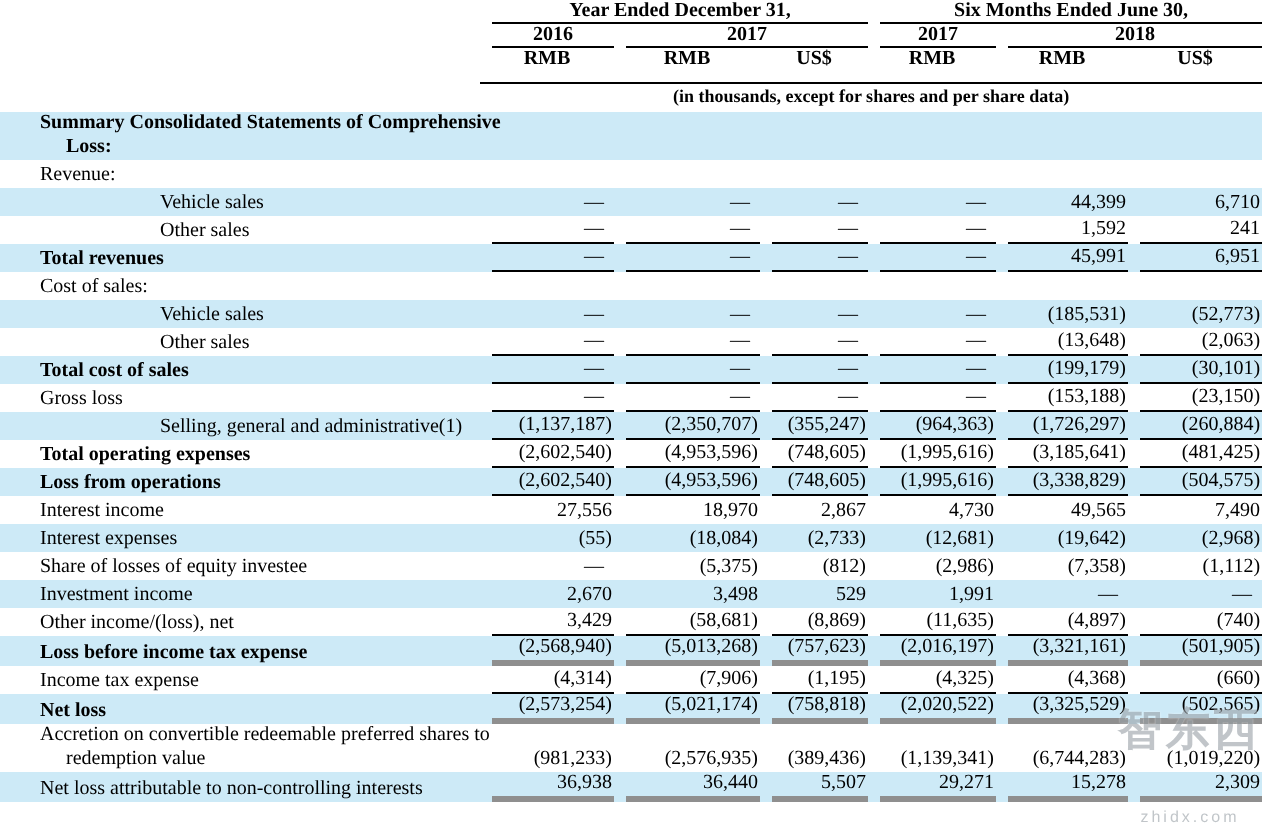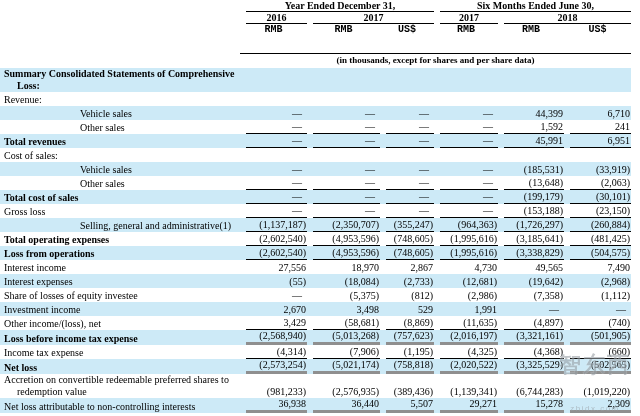--- a/index.html
+++ b/index.html
@@ -9,26 +9,26 @@
     width:640px; height:416px; background:#ffffff; color:#000;
     font-family:"Liberation Serif","DejaVu Serif",serif;
     position:relative; overflow:hidden;
   }
   table { border-collapse:separate; border-spacing:0; table-layout:fixed; width:631px; margin:0; }
   td { padding:0; }
 
   
   thead td { font-weight:bold; font-size:10px; line-height:11px; vertical-align:bottom; }
   .hrule { border-bottom:1px solid #000; margin-left:6px; text-align:center; padding-bottom:0px; }
-  tr.currencies td.cur { border-bottom:1px solid #000; text-align:center; padding-bottom:18px;font-family:Liberation Mono, monospace; }
+  tr.currencies td.cur { border-bottom:1px solid #000; text-align:center; padding-bottom:6px; }
   tr.noterow td.notecell { text-align:center; font-size:9px; line-height:11px; padding:1px 0 2px 0; font-weight:bold; }
 
   
   tbody td { height:14px; vertical-align:bottom; font-size:10px; line-height:12px; }
-  td.label { padding-left:4px; white-space:nowrap; overflow:visible; }
+  td.label { padding-left:20px; white-space:nowrap; overflow:visible; }
   td.label.indent1 { padding-left:80px; }
   td.label .l2 { padding-left:13px; }
   tr.bold td.label { font-weight:bold; }
   tr.shaded { background:var(--hl); }
   td.num .cell { margin-left:6px; text-align:right; padding-right:1px; min-height:12px; }
   tr.r-single td.num .cell { border-bottom:1px solid #000; }
   tr.r-double td.num .cell { border-bottom:3px solid var(--rule2); }
   td.num .cell.dash { padding-right:5px; }
 
   
@@ -244,21 +244,21 @@
     <td class="num">
           <div class="cell dash">—</div>
         </td>
     <td class="num">
           <div class="cell dash">—</div>
         </td>
     <td class="num">
           <div class="cell">(185,531)</div>
         </td>
     <td class="num">
-          <div class="cell">(33,919)</div>
+          <div class="cell">(52,773)</div>
         </td>
   </tr>
       <tr class="r-single">
     <td class="label indent1">
           <div class="l1">Other sales</div>
         </td>
     <td class="num">
           <div class="cell dash">—</div>
         </td>
     <td class="num">

